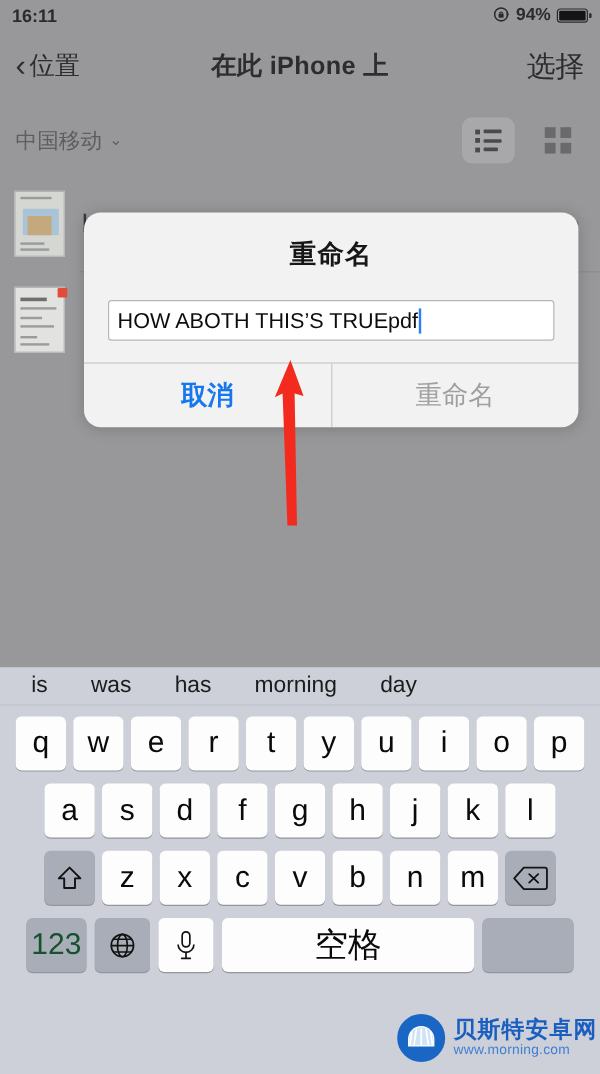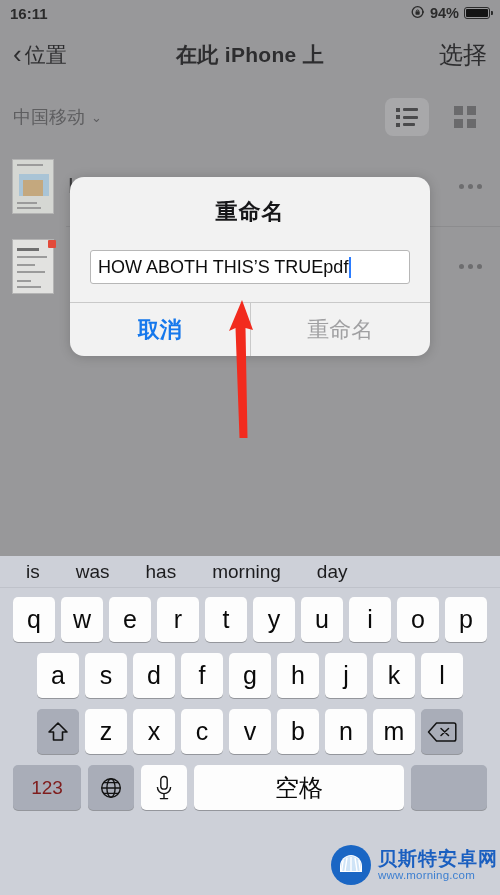--- a/index.html
+++ b/index.html
@@ -89,21 +89,21 @@
   .thumb.doc1 .pic { position:absolute; left:6px; top:14px; width:30px; height:22px; background:#a9c4d6; }
   .thumb.doc1 .pic2 { position:absolute; left:10px; top:20px; width:20px; height:16px; background:#c4a87e; }
   .thumb.doc2 { background:#e2e2e0; }
   .badge { position:absolute; left:48px; top:14px; width:8px; height:8px; background:#e24a3a; border-radius:1px; }
   .file-name { margin-left:14px; font-size:22px; color:#3a3a3c; font-weight:500; white-space:nowrap; overflow:hidden; }
   .row-more { margin-left:auto; display:flex; gap:4px; align-items:center; padding-right:6px; }
   .row-more i { width:5px; height:5px; border-radius:50%; background:#6d6d6f; display:block; }
 
   
   .alert {
-    position:absolute; left:70px; top:177px; width:360px;
+    position:absolute; left:70px; top:177px; width:412px;
     background:#f2f2f2; border-radius:14px;
     box-shadow:0 1px 12px rgba(0,0,0,.18);
     overflow:hidden;
     z-index:20;
   }
   .alert-body { padding:20px 20px 18px; }
   .alert-title { text-align:center; font-size:22px; font-weight:700; color:#161618; letter-spacing:1px; }
   .alert-field {
     margin-top:23px; height:34px;
     background:#fff; border:1px solid #b7b7b7; border-radius:3px;
@@ -140,24 +140,24 @@
     background:#fdfdfd; border-radius:5px;
     height:45px; width:42px;
     display:flex; align-items:center; justify-content:center;
     font-size:25px; color:#0a0a0a; font-weight:400;
     box-shadow:0 1px 0 rgba(0,0,0,.28);
   }
   .krow.r2 .key { width:42px; }
   .krow.r3 .key { width:42px; }
   .key.mod { background:#a9adb8; box-shadow:0 1px 0 rgba(0,0,0,.28); }
   .key.shift, .key.delete { width:56px; }
-  .key.num { width:68px; font-size:19px; color:#7f1d1d; }
+  .key.num { width:50px; font-size:25px; color:#14532d; }
   .key.globe { width:46px; }
   .key.mic { width:46px; background:#fdfdfd; }
-  .key.space { flex:1; max-width:210px; font-size:24px; }
+  .key.space { flex:1; max-width:210px; font-size:28px; }
   .key.ret { width:76px; font-size:19px; }
   .krow.r4 { gap:7px; }
 
   .shift-glyph svg, .del-glyph svg, .globe-glyph svg, .mic-glyph svg { display:block; }
 
   
   .watermark {
     position:absolute; right:2px; bottom:10px;
     display:flex; align-items:center; gap:7px;
     z-index:40;

